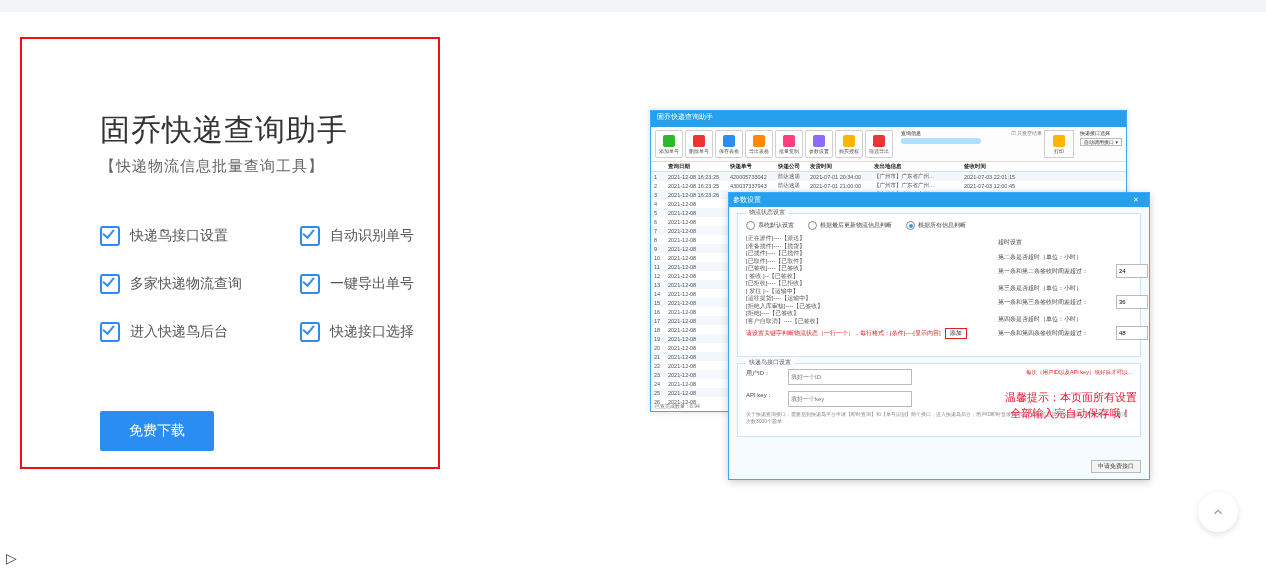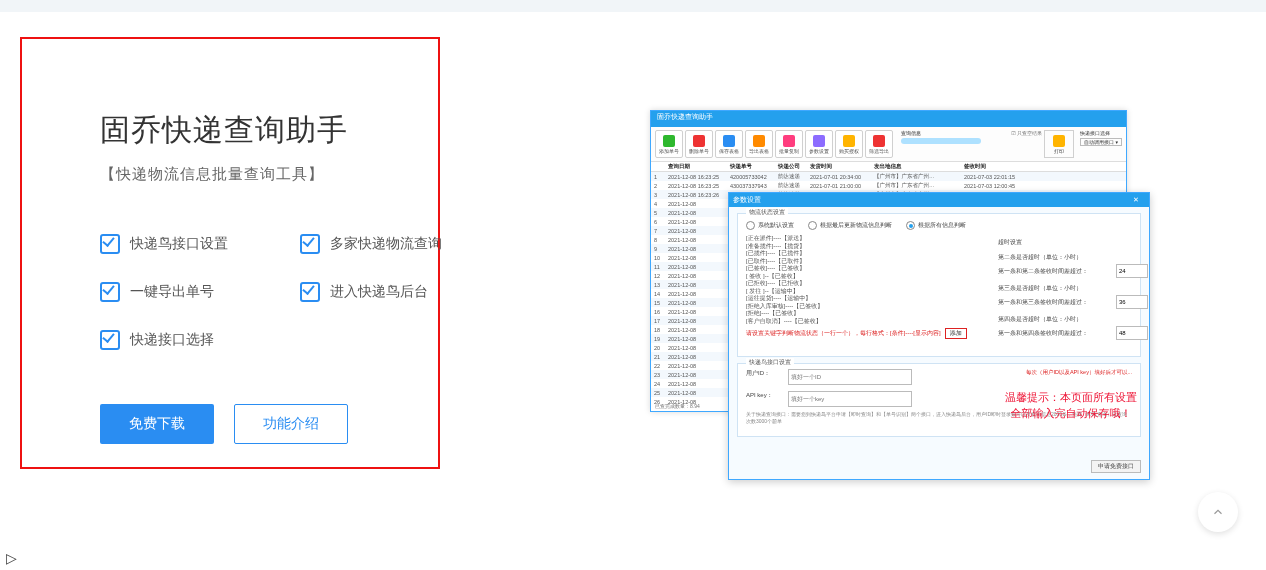--- a/index.html
+++ b/index.html
@@ -2,26 +2,26 @@
 <html><head>
 <meta charset="utf-8">
 <style>
   html,body{margin:0;padding:0;width:1266px;height:570px;font-family:"Microsoft YaHei",Arial,sans-serif;background:#fff;color:#333;}
   .stage{position:relative;width:1266px;height:570px;background:#fff;}
   .topbar{position:absolute;left:0;top:0;right:0;height:12px;background:#f1f5f8;}
   
   .red-frame{position:absolute;left:20px;top:37px;width:420px;height:432px;border:2px solid #e11;box-sizing:border-box;background:#fff;}
   .left-col{position:absolute;left:100px;top:110px;width:340px;}
   .title{font-size:30px;color:#333;letter-spacing:1px;}
-  .subtitle{font-size:15px;color:#666;margin-top:14px;letter-spacing:1px;}
+  .subtitle{font-size:15px;color:#666;margin-top:6px;letter-spacing:1px;}
   .features{margin-top:50px;display:grid;grid-template-columns:200px 200px;row-gap:28px;}
   .feat{display:flex;align-items:center;gap:10px;font-size:14px;color:#555;}
   .chk{width:16px;height:16px;border:2px solid #2a8df2;border-radius:3px;position:relative;flex:0 0 auto;}
   .chk::after{content:"";position:absolute;left:3px;top:-1px;width:5px;height:9px;border:solid #2a8df2;border-width:0 2px 2px 0;transform:rotate(40deg);}
-  .btn-row{margin-top:54px;display:flex;gap:20px;}
+  .btn-row{margin-top:69px;display:flex;gap:28px;}
   .btn{display:flex;align-items:center;justify-content:center;width:114px;height:40px;font-size:14px;border-radius:2px;cursor:pointer;box-sizing:border-box;}
   .btn-primary{background:#2a8df2;color:#fff;}
   .btn-outline{border:1px solid #2a8df2;color:#2a8df2;background:#fff;}
   
   
   .preview{position:absolute;left:650px;top:110px;width:510px;height:370px;}
   .win-back{position:absolute;left:0;top:0;width:475px;height:300px;background:#fff;border:1px solid #3fa8ff;box-shadow:0 0 6px rgba(0,0,0,.15);}
   .win-back-title{background:#24a0ed;height:14px;color:#fff;font-size:7px;padding:1px 6px;}
   .toolbar{display:flex;align-items:flex-start;padding:3px 4px;border-bottom:1px solid #ddd;gap:2px;background:#fdfdfd;}
   .tb-btn{width:26px;height:26px;border:1px solid #d0d0d0;border-radius:2px;background:#fff;display:flex;flex-direction:column;align-items:center;justify-content:center;font-size:5px;color:#555;gap:1px;}
@@ -74,39 +74,42 @@
     <div class="title">固乔快递查询助手</div>
     <div class="subtitle">【快递物流信息批量查询工具】</div>
 
     <div class="features">
       <div class="feat">
           <span class="chk"></span>
           <span>快递鸟接口设置</span>
         </div>
       <div class="feat">
           <span class="chk"></span>
+          <span>自动识别单号</span>
+        </div>
+      <div class="feat">
+          <span class="chk"></span>
           <span>多家快递物流查询</span>
         </div>
       <div class="feat">
           <span class="chk"></span>
           <span>一键导出单号</span>
         </div>
       <div class="feat">
           <span class="chk"></span>
           <span>进入快递鸟后台</span>
         </div>
       <div class="feat">
           <span class="chk"></span>
           <span>快递接口选择</span>
         </div>
     </div>
 
     <div class="btn-row">
       <div class="btn btn-primary">免费下载</div>
-      <div class="btn btn-outline">功能介绍</div>
     </div>
   </div>
 
   <div class="preview">
 
     <div class="win-back">
       <div class="win-back-title">固乔快递查询助手</div>
       <div class="toolbar" id="tb">
           <div class="tb-btn">
             <div class="tb-ic" style="background: rgb(46, 184, 46);"></div>

